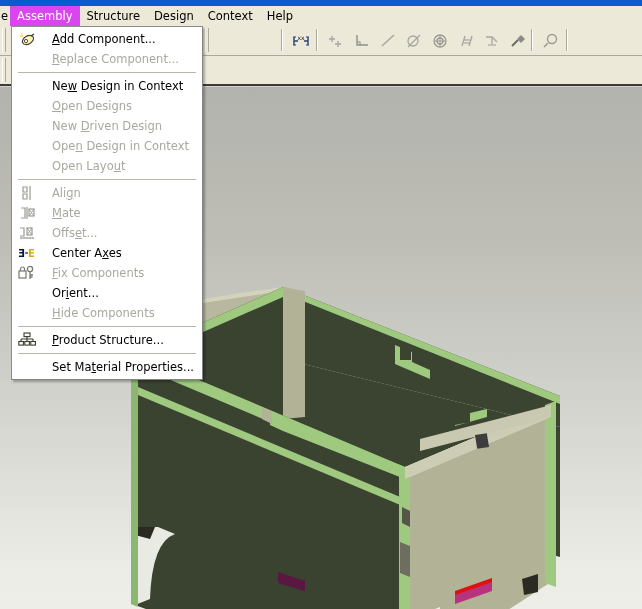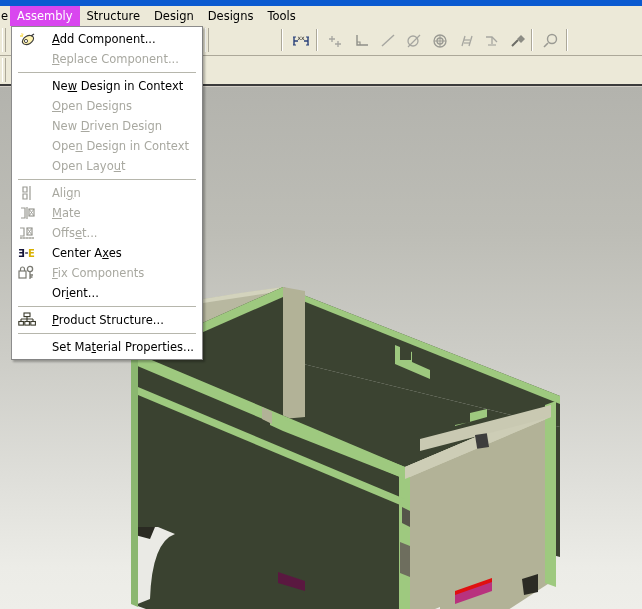--- a/index.html
+++ b/index.html
@@ -137,22 +137,22 @@
 
   <div class="title-strip"></div>
 
   <div class="menubar">
     <div class="mi clipped">e</div>
     <div class="mi active">
       <span>Assembly</span>
     </div>
     <div class="mi">Structure</div>
     <div class="mi">Design</div>
-    <div class="mi">Designs</div>
-    <div class="mi">Tools</div>
+    <div class="mi">Context</div>
+    <div class="mi">Help</div>
   </div>
 
   <div class="toolbar-row" id="toolbar1">
     <div class="tb-inner">
       <div class="tb-grip" style="left:2px"></div>
       <div class="tb-grip" style="left:205px"></div>
       <div class="tb-sep-v" style="left:281px"></div>
 
       <div class="tb-btn" style="left:290px">
         <svg width="18" height="16" viewBox="0 0 18 16">
@@ -410,20 +410,23 @@
           <path d="M12 7 L12 14 M12 10 L15 10 M12 12 L14.5 12" stroke="#7a7a72" stroke-width="1.3"></path>
         </svg>
       </span>
       <span><span class="u">F</span>ix Components</span>
     </div>
 
     <div class="dd-item">
       <span>Or<span class="u">i</span>ent...</span>
     </div>
 
+    <div class="dd-item disabled">
+      <span><span class="u">H</span>ide Components</span>
+    </div>
 
     <div class="dd-sep"></div>
 
     <div class="dd-item">
       <span class="dd-ico">
         <svg width="18" height="16" viewBox="0 0 18 16">
           <rect x="6" y="1" width="6" height="3.6" fill="none" stroke="#3b3b2c" stroke-width="1.1"></rect>
           <path d="M9 4.6 L9 7 M3 7 L15 7 M3 7 L3 9.5 M9 7 L9 9.5 M15 7 L15 9.5" stroke="#3b3b2c" stroke-width="1.1"></path>
           <rect x="0.8" y="9.5" width="4.6" height="3.6" fill="none" stroke="#3b3b2c" stroke-width="1.1"></rect>
           <rect x="6.8" y="9.5" width="4.6" height="3.6" fill="none" stroke="#3b3b2c" stroke-width="1.1"></rect>

